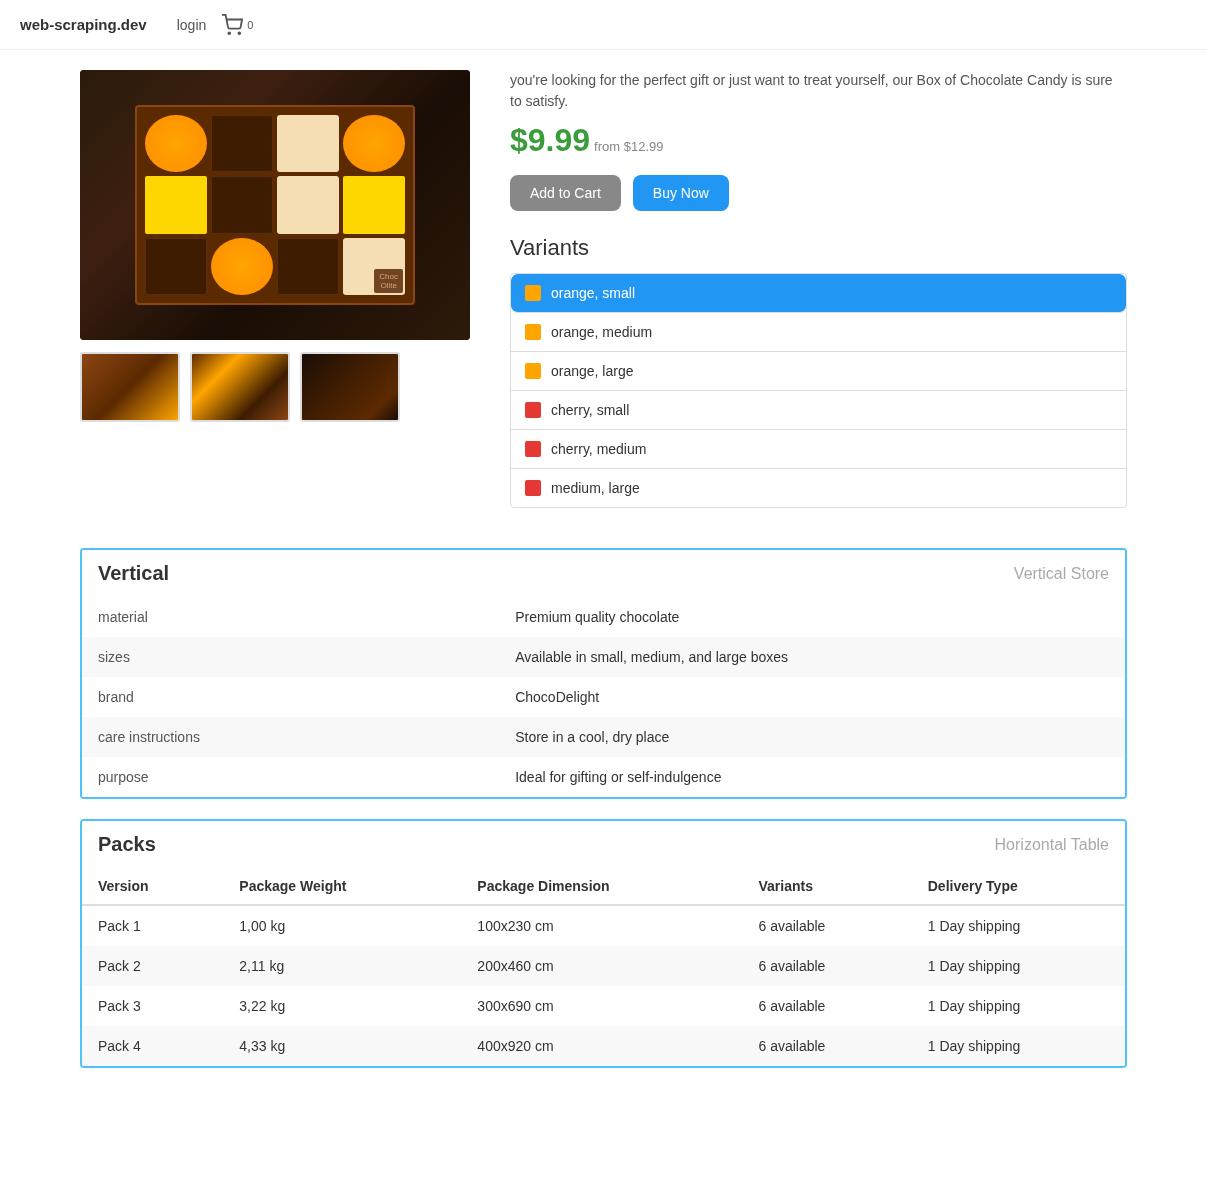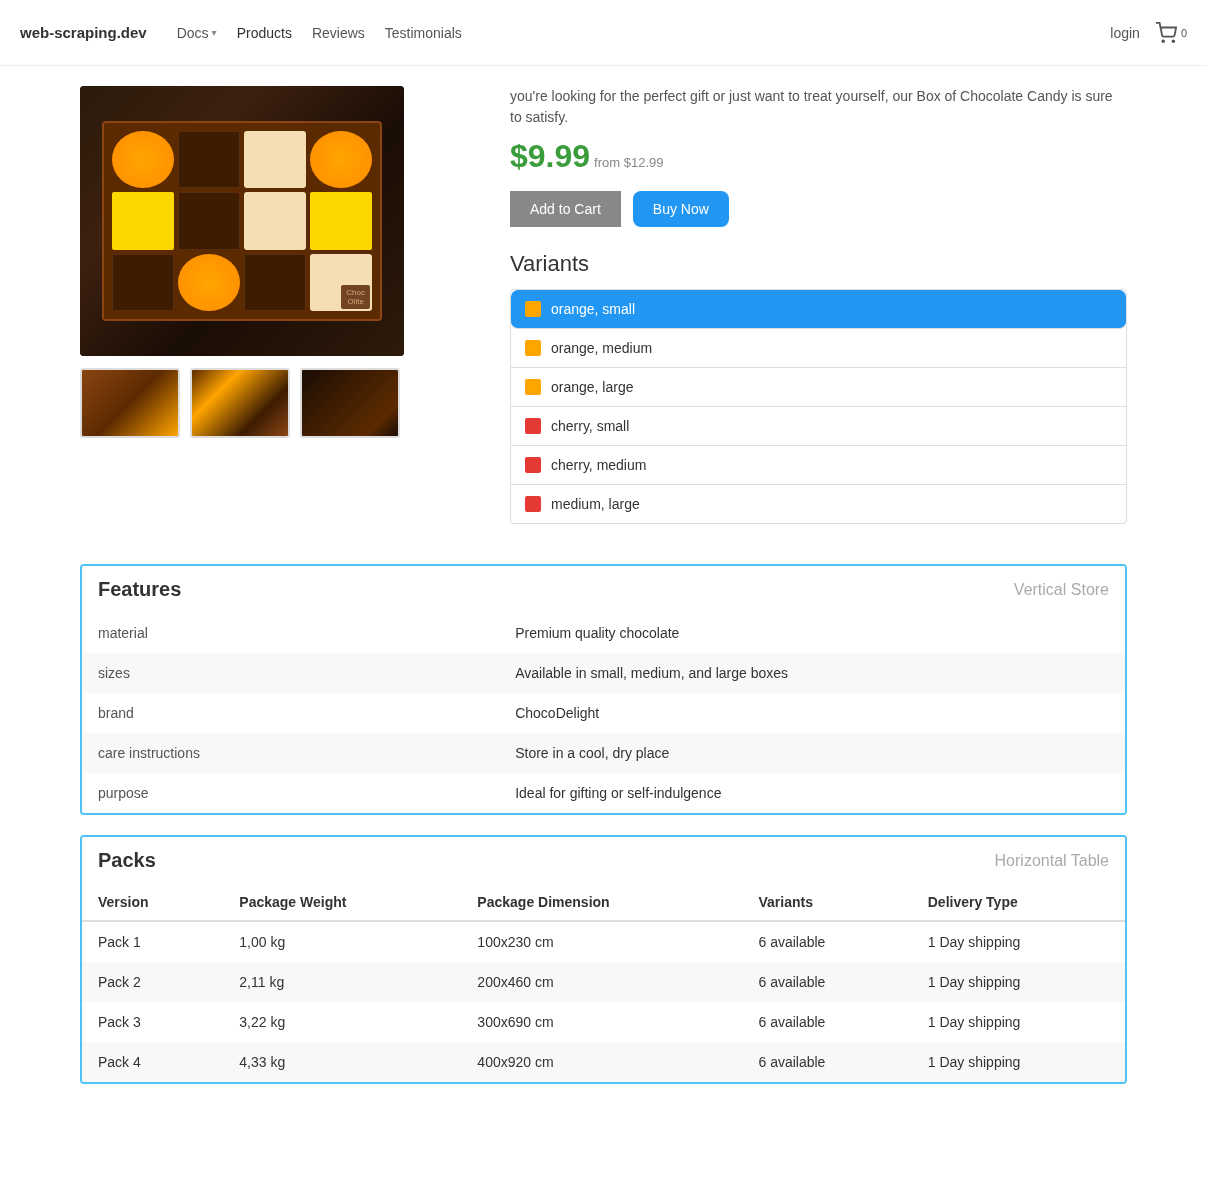--- a/index.html
+++ b/index.html
@@ -3,21 +3,21 @@
   <meta charset="utf-8">
   <style>
     * { box-sizing: border-box; margin: 0; padding: 0; }
     body { font-family: Arial, sans-serif; font-size: 14px; color: #333; background: #fff; }
 
     
     nav {
       display: flex;
       align-items: center;
       padding: 0 20px;
-      height: 66px;
+      height: 50px;
       border-bottom: 1px solid #eee;
       background: #fff;
       position: relative;
     }
     .nav-brand {
       font-size: 15px;
       font-weight: bold;
       color: #333;
       margin-right: 30px;
     }
@@ -55,21 +55,21 @@
     
     .product-section {
       display: flex;
       padding: 20px 80px;
       gap: 40px;
       max-width: 1207px;
       margin: 0 auto;
     }
     .product-images { flex: 0 0 390px; }
     .main-image {
-      width: 324px;
+      width: 390px;
       height: 270px;
       background: #1a1a1a;
       border-radius: 4px;
       overflow: hidden;
       display: flex;
       align-items: center;
       justify-content: center;
     }
     .main-image-placeholder {
       width: 100%;
@@ -160,21 +160,21 @@
     .btn-row {
       display: flex;
       gap: 12px;
       margin-bottom: 24px;
     }
     .btn-add-cart {
       background: #888;
       color: #fff;
       border: none;
       padding: 10px 20px;
-      border-radius: 0;
+      border-radius: 8px;
       cursor: pointer;
       font-size: 14px;
     }
     .btn-buy-now {
       background: #2196f3;
       color: #fff;
       border: none;
       padding: 10px 20px;
       border-radius: 8px;
       cursor: pointer;
@@ -283,37 +283,20 @@
       color: #333;
     }
 
     .chevron-icon { font-size: 10px; color: #888; }
   </style>
 </head>
 <body>
 
 <nav>
   <span class="nav-brand">web-scraping.dev</span>
-  <ul class="nav-links">
-    <li>
-      <a href="#" class="has-dropdown">
-        <span>Docs</span>
-        <span class="chevron-icon">▾</span>
-      </a>
-    </li>
-    <li>
-      <a href="#" class="active">Products</a>
-    </li>
-    <li>
-      <a href="#">Reviews</a>
-    </li>
-    <li>
-      <a href="#">Testimonials</a>
-    </li>
-  </ul>
   <div class="nav-right">
     <a href="#" class="nav-login">login</a>
     <div class="cart-icon">
       <svg width="22" height="22" viewBox="0 0 24 24" fill="none" stroke="#555" stroke-width="2">
         <circle cx="9" cy="21" r="1"></circle>
         <circle cx="20" cy="21" r="1"></circle>
         <path d="M1 1h4l2.68 13.39a2 2 0 0 0 2 1.61h9.72a2 2 0 0 0 2-1.61L23 6H6"></path>
       </svg>
       <span class="cart-badge">0</span>
     </div>
@@ -394,21 +377,21 @@
           <span class="variant-label">medium, large</span>
         </div>
       </div>
   </div>
 </div>
 
 <div class="tables-section">
 
   <div class="features-table-container">
     <div class="table-header">
-      <span class="table-header-title">Features</span>
+      <span class="table-header-title">Vertical</span>
       <span class="table-type-label">Vertical Store</span>
     </div>
     <table class="features-table">
       <tbody id="features-tbody">
       <tr>
             <td>material</td>
             <td>Premium quality chocolate</td>
           </tr>
           <tr>
             <td>sizes</td>

